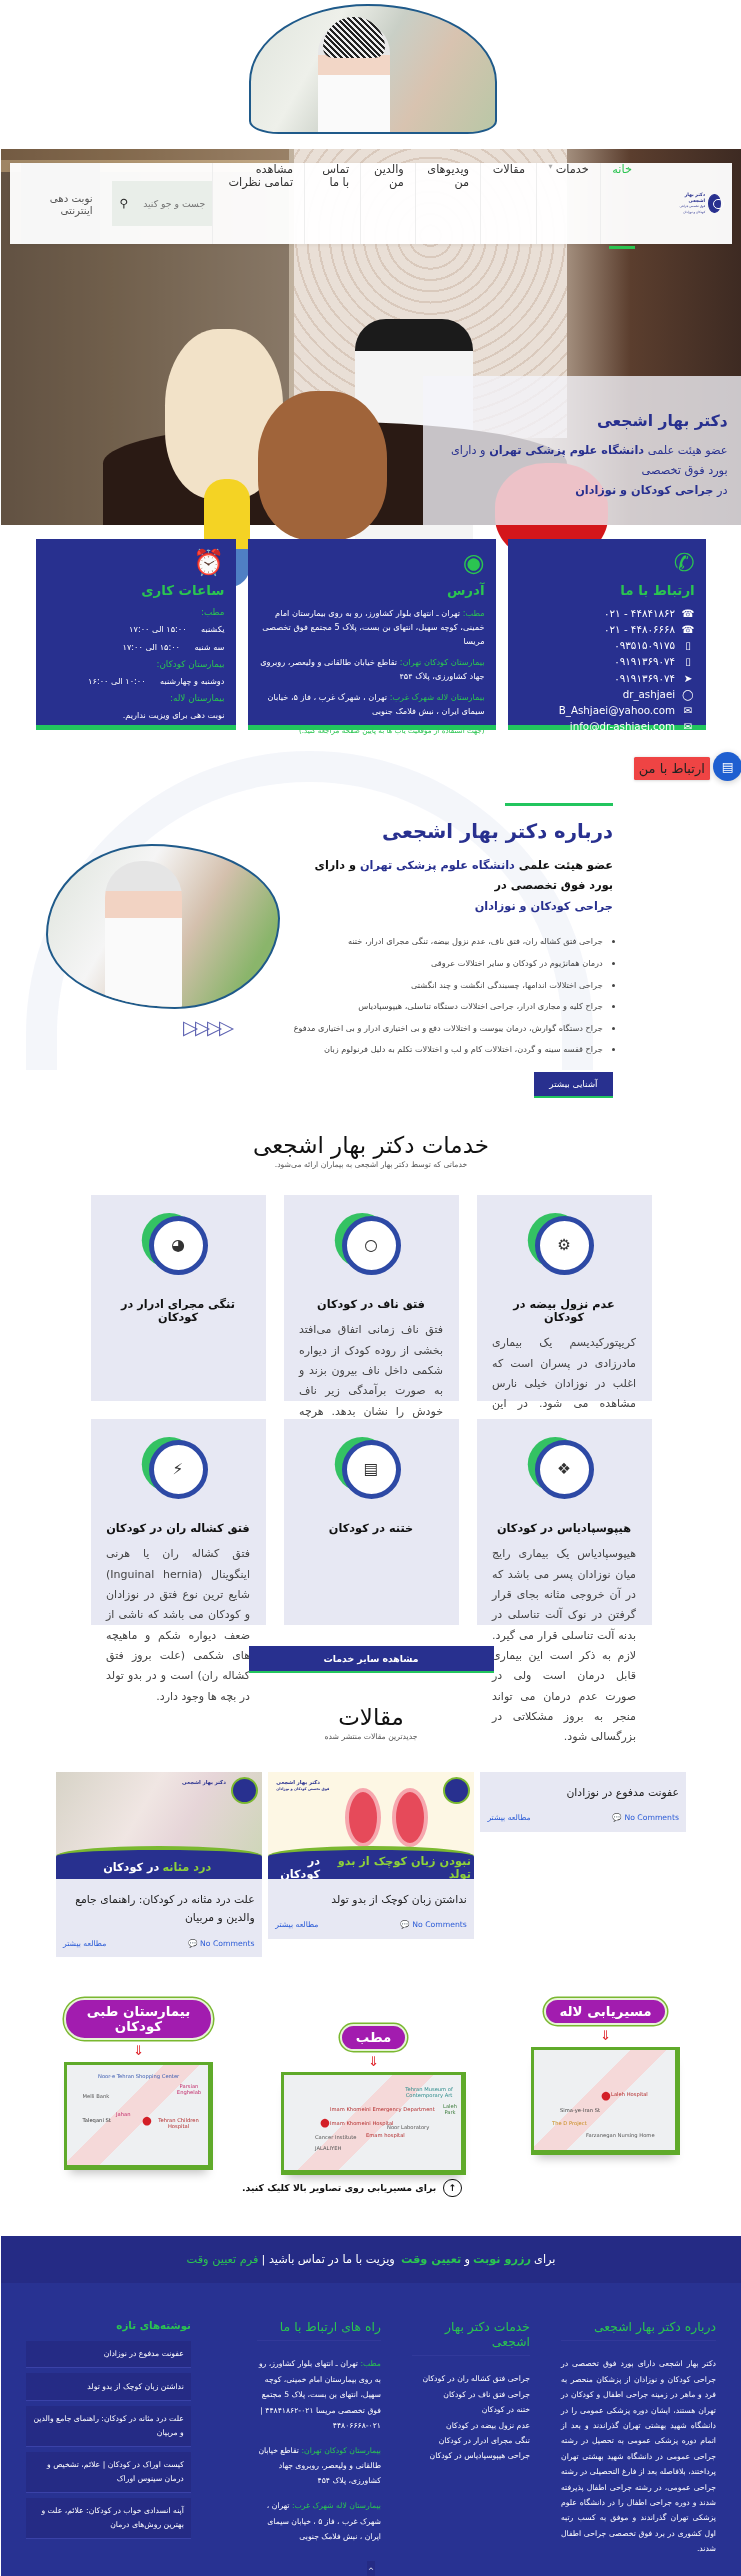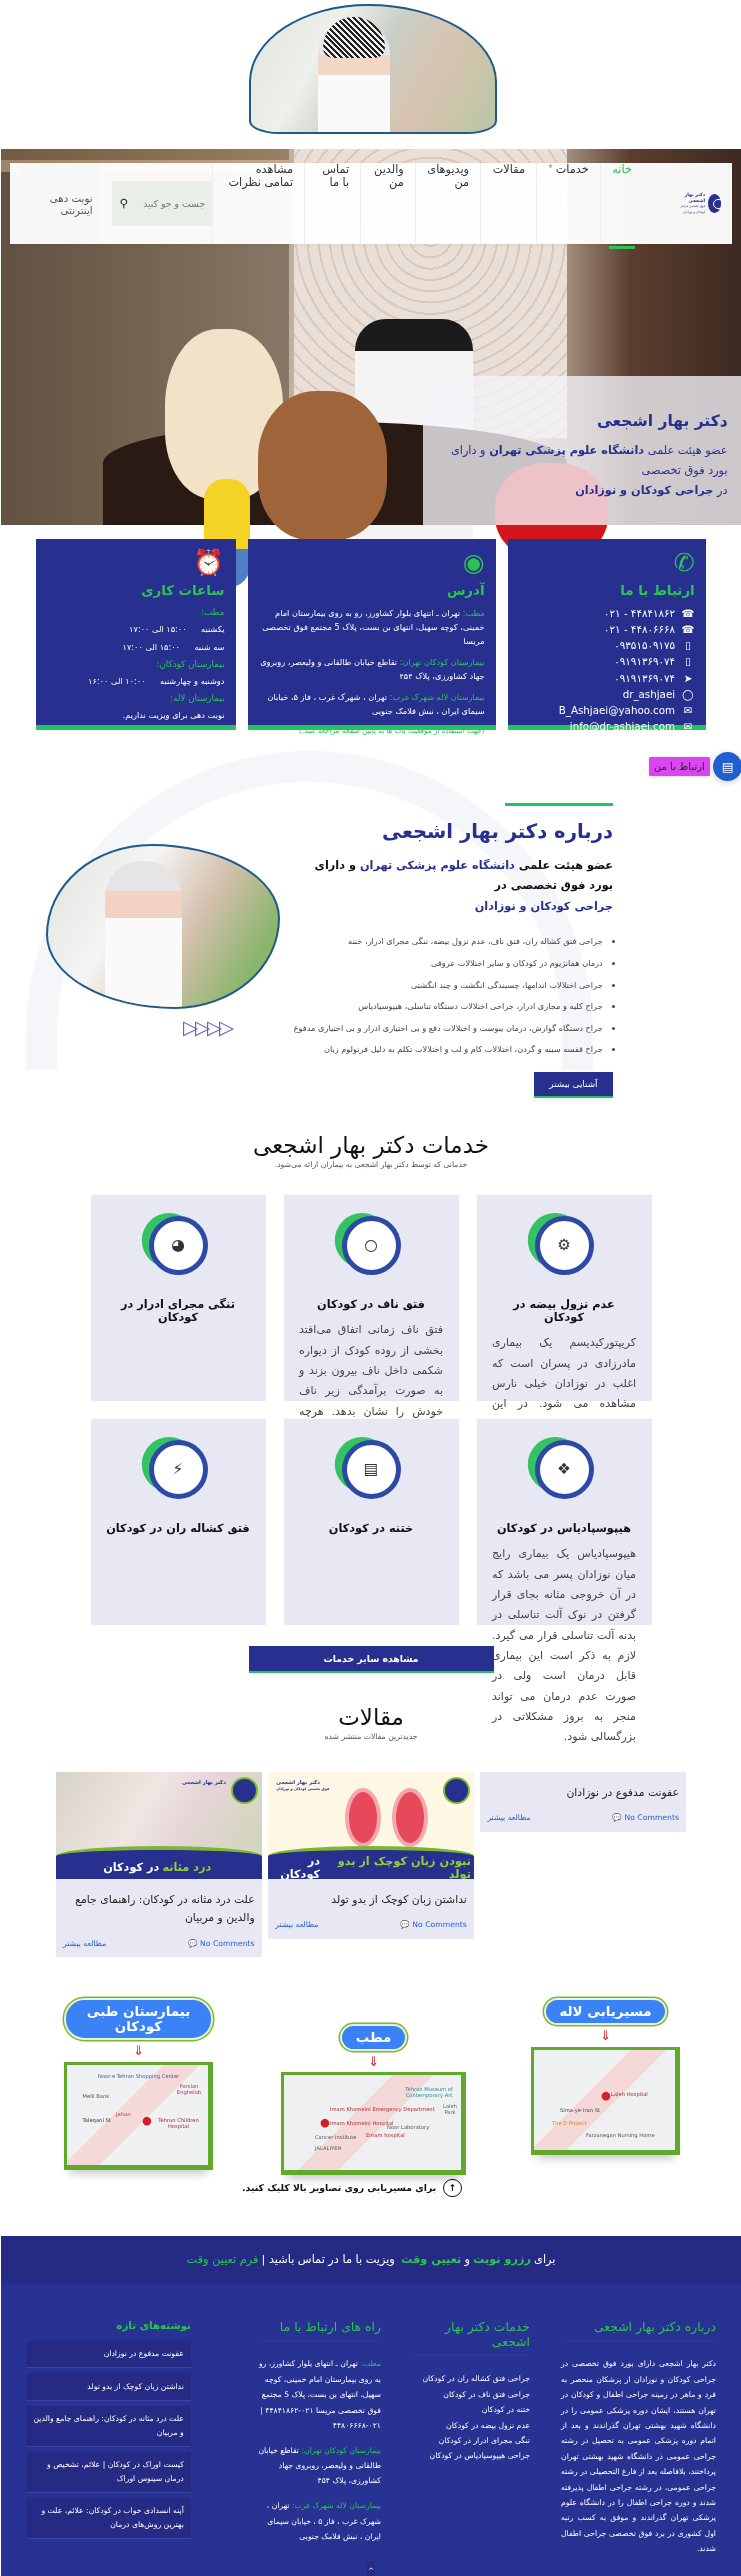--- a/index.html
+++ b/index.html
@@ -58,21 +58,21 @@
 .info-icon{font-size:25px;color:#2bc451;line-height:1}
 .contact-line{display:flex;align-items:center;justify-content:flex-start;gap:6.2px;font-size:10.3px;margin-bottom:4.1px;direction:ltr;justify-content:flex-end}
 .contact-line .ic{width:13.4px;text-align:center;font-size:10.3px}
 .addr-p{font-size:8.2px;line-height:1.7;margin-bottom:7.2px}
 .addr-note{font-size:7.2px;color:#2bc451}
 .hours-label{color:#2bc451;font-size:8.8px;margin:5.2px 0}
 .hours-row{display:flex;gap:14.4px;font-size:8.2px;margin:7.2px 0}
 
 
 .chat-fab{position:absolute;top:752px;right:0;width:29px;height:29px;border-radius:50%;background:#1f5fd0;color:#fff;font-size:12.4px;display:flex;align-items:center;justify-content:center;box-shadow:0 1.5px 6.2px rgba(0,0,0,.2)}
-.chat-label{position:absolute;top:757px;right:32px;background:#d946ef;font-size:10px;padding:4.1px 5.2px;box-shadow:0 0.5px 2.6px rgba(0,0,0,.15);border-radius:1.5px}
+.chat-label{position:absolute;top:757px;right:32px;background:#ef4444;font-size:13px;padding:4.1px 5.2px;box-shadow:0 0.5px 2.6px rgba(0,0,0,.15);border-radius:1.5px}
 
 
 .about{position:relative;height:371px;margin-top:20.6px}
 .about-arcs{position:absolute;left:26px;top:0;width:567px;height:319px;border:31px solid #f2f4fa;border-bottom:none;border-radius:283px 283px 0 0;opacity:.8}
 .about-text{position:absolute;right:129px;top:52px;width:325px;text-align:right}
 .about-bar{width:108px;height:3.1px;background:#22c55e;margin-left:0;margin-right:0;margin-bottom:12.4px;display:inline-block}
 .about-text h2{font-size:19.6px;color:#28308f;margin-bottom:12.4px}
 .about-sub{font-size:11.3px;font-weight:bold;line-height:1.8;color:#111}
 .about-sub .blue{font-weight:bold}
 .about-list{margin-top:18.5px;list-style:disc;padding-right:10.3px;font-size:8.2px;color:#444}
@@ -107,21 +107,21 @@
 .mouth{position:absolute;top:15.5px;width:36px;height:59px;border-radius:50%;background:#e64a5a;border:4.1px solid #f6a7ae}
 .art-body{padding:11.3px 7.2px 9.3px}
 .art-title{font-size:10.8px;line-height:1.7;color:#222}
 .art-meta{display:flex;justify-content:space-between;margin-top:11.3px;font-size:7.7px}
 .art-meta .cm{color:#2b5bd6;direction:ltr}
 .art-meta .rm{color:#2b5bd6}
 
 
 .maps{position:relative;height:227px;margin-top:20.6px}
 .map-block{position:absolute;text-align:center}
-.map-pill{display:inline-block;background:#3b82f6;color:#fff;font-weight:bold;font-size:13.4px;padding:4.1px 13.4px;border-radius:20.6px;border:2.1px solid #e7f3d7;box-shadow:0 0 0 1.5px #7ab830}
+.map-pill{display:inline-block;background:#a21caf;color:#fff;font-weight:bold;font-size:13.4px;padding:4.1px 13.4px;border-radius:20.6px;border:2.1px solid #e7f3d7;box-shadow:0 0 0 1.5px #7ab830}
 .map-arrow{color:#e0262d;font-size:13.4px;margin:4.1px 0;line-height:1}
 .map-img{border:3.1px solid #5faa2a;border-right-width:5.2px;border-bottom-width:5.2px;background:linear-gradient(135deg,#eef0f2 0 40%,#f5d9d9 40% 55%,#eef0f2 55%);position:relative;box-shadow:0 9.3px 9.3px -6.2px rgba(0,0,0,.25)}
 .map-img .pin{position:absolute;color:#d31f27;font-size:11.3px}
 .map-img .lbl{position:absolute;font-size:5.2px;color:#b32a2a}
 .map-note{position:absolute;left:242px;top:201px;font-size:9.3px;font-weight:bold;color:#111;display:flex;align-items:center;gap:7.2px}
 .map-note .up{width:18.5px;height:18.5px;border:1.5px solid #111;border-radius:50%;display:flex;align-items:center;justify-content:center;font-size:9.3px}
 
 
 .cta{background:#252b85;height:47px;display:flex;align-items:center;justify-content:center;color:#fff;font-size:11.3px;margin-top:31px}
 .cta .g{color:#2bc451;font-weight:bold;margin:0 3.1px}
@@ -335,20 +335,21 @@
         <h3>هیپوسپادیاس در کودکان</h3>
         <p>هیپوسپادیاس یک بیماری رایج میان نوزادان پسر می باشد که در آن خروجی مثانه بجای قرار گرفتن در نوک آلت تناسلی در بدنه آلت تناسلی قرار می گیرد. لازم به ذکر است این بیماری قابل درمان است ولی در صورت عدم درمان می تواند منجر به بروز مشکلاتی در بزرگسالی شود.</p>
       </div>
     <div class="svc-card">
         <div class="svc-icon">▤</div>
         <h3>ختنه در کودکان</h3>
       </div>
     <div class="svc-card">
         <div class="svc-icon">⚡</div>
         <h3>فتق کشاله ران در کودکان</h3>
+        <p>فتق کشاله ران یا هرنی اینگوینال (Inguinal hernia) شایع ترین نوع فتق در نوزادان و کودکان می باشد که ناشی از ضعف دیواره شکم و ماهیچه های شکمی (علت بروز فتق کشاله ران) است و در بدو تولد در بچه ها وجود دارد.</p>
       </div>
   </div>
   <a class="svc-more">مشاهده سایر خدمات</a>
 </section>
 
 <section class="articles">
   <h2 class="sec-title">مقالات</h2>
   <p class="sec-sub">جدیدترین مقالات منتشر شده</p>
   <div class="art-grid">
     <div class="art-card">

